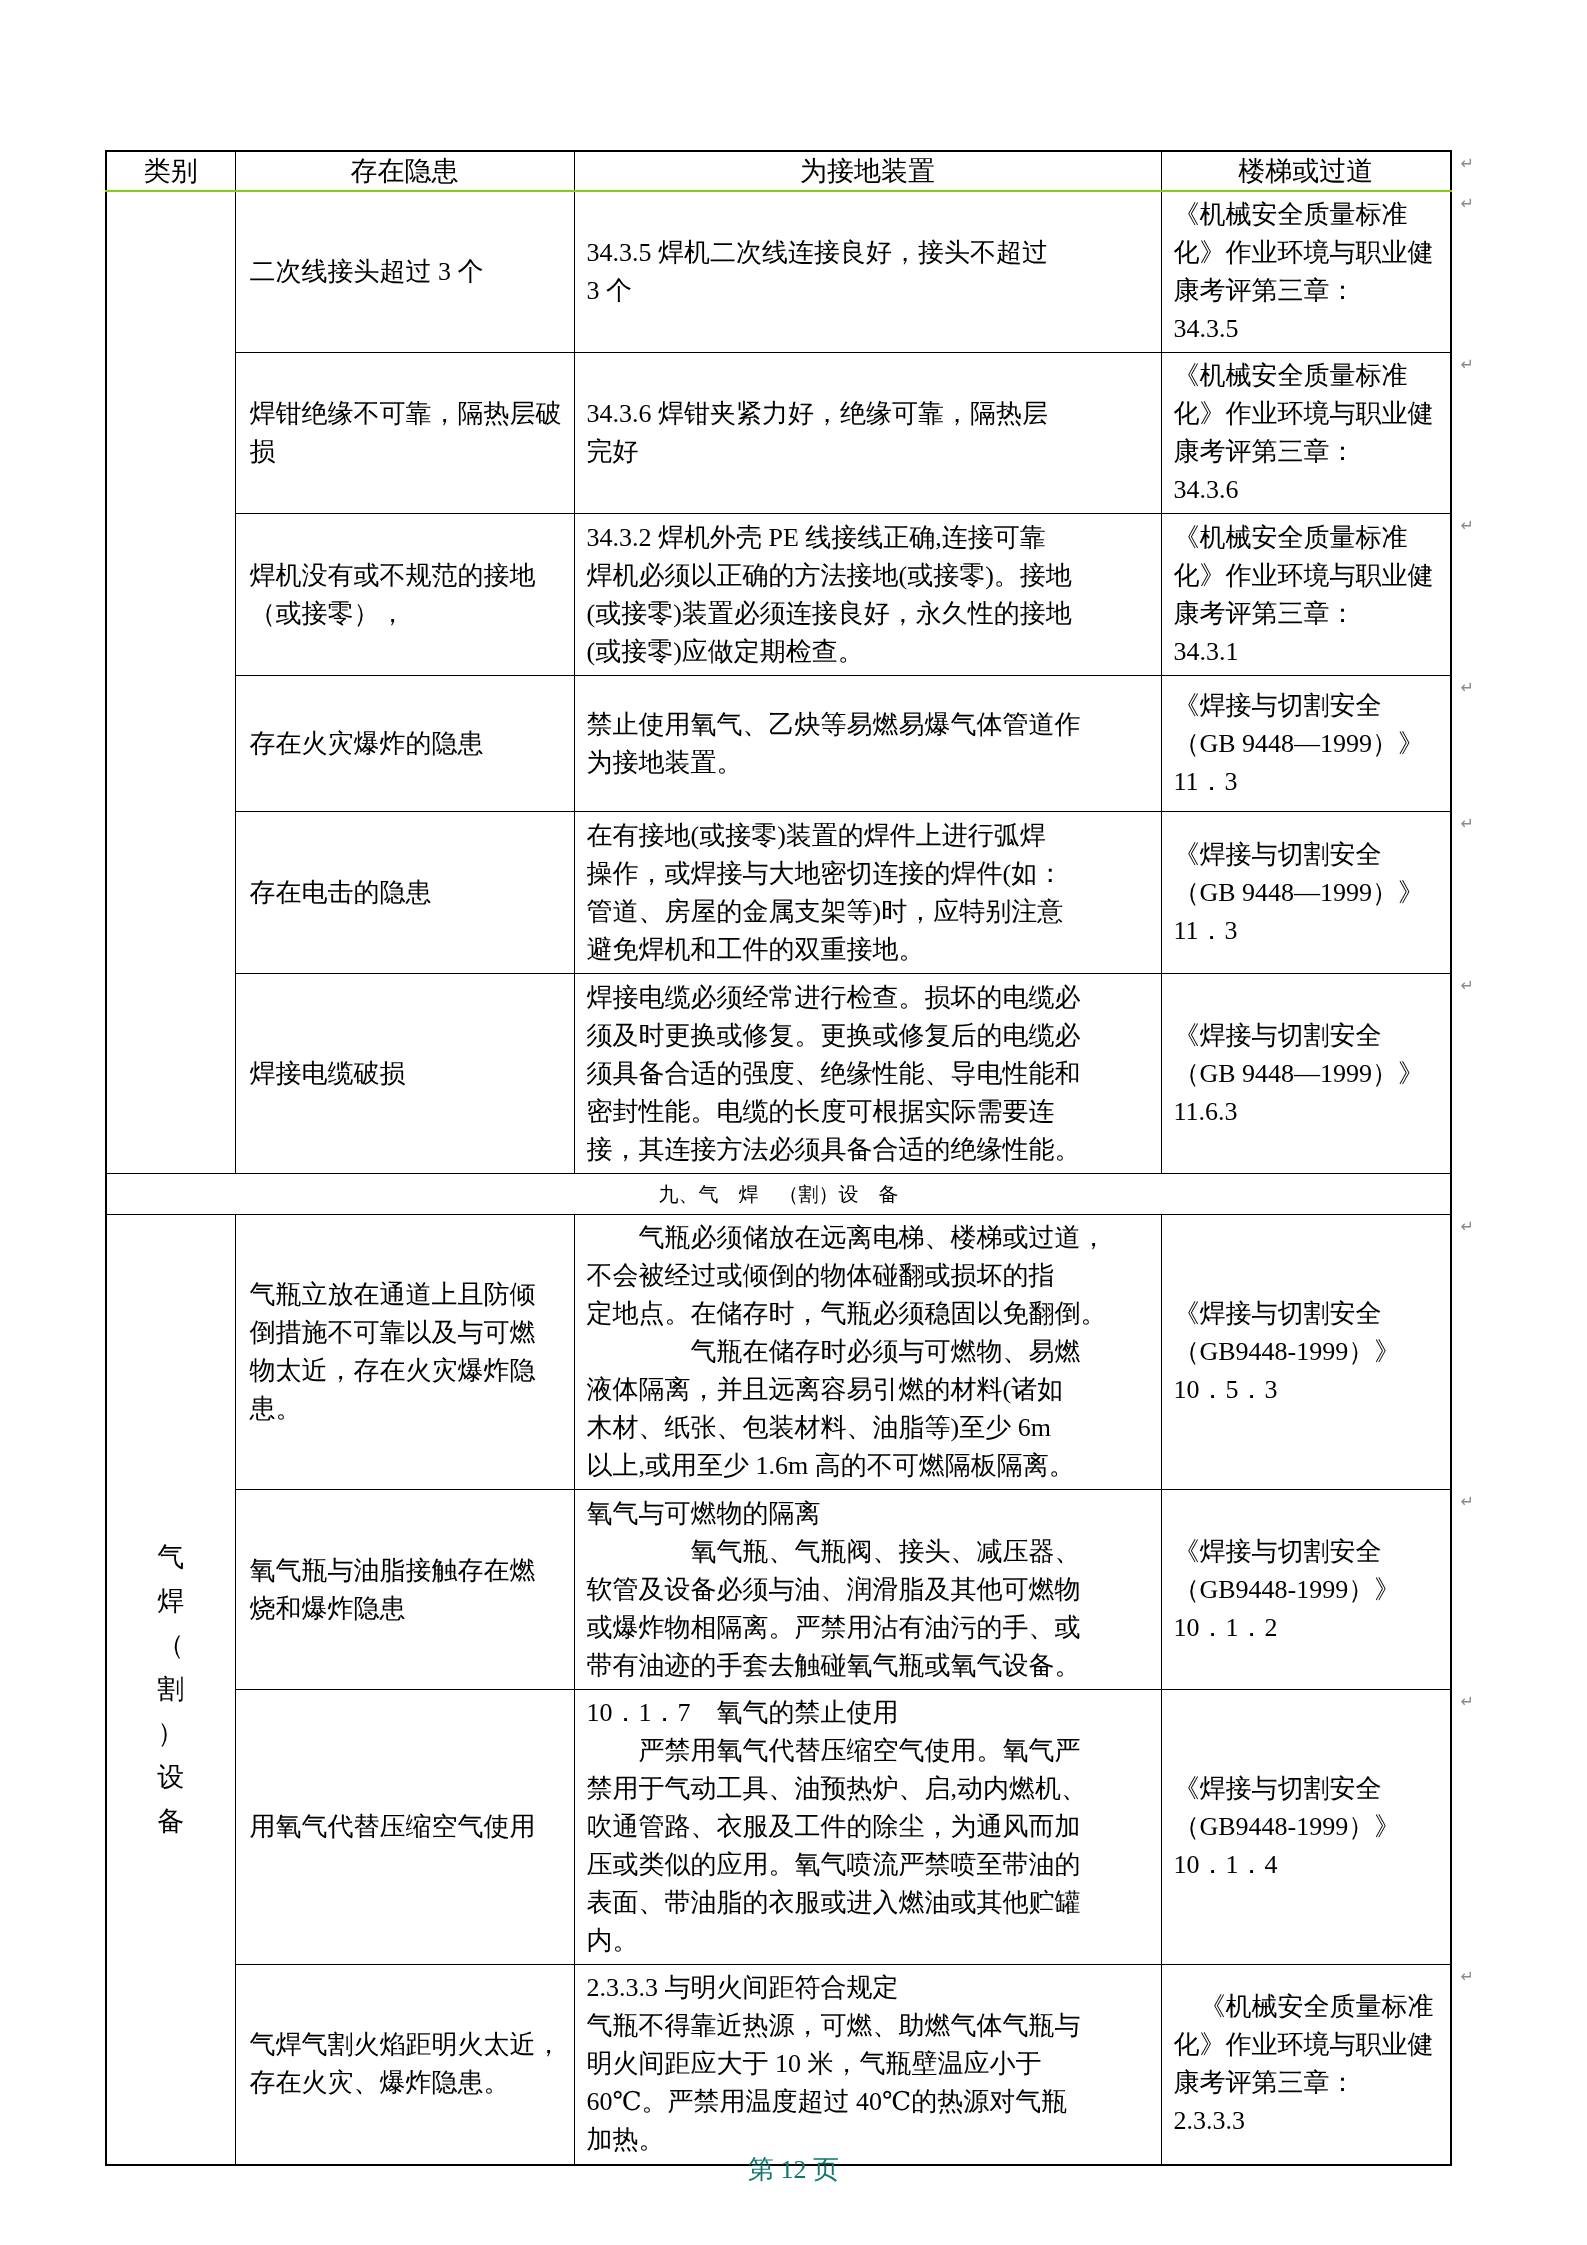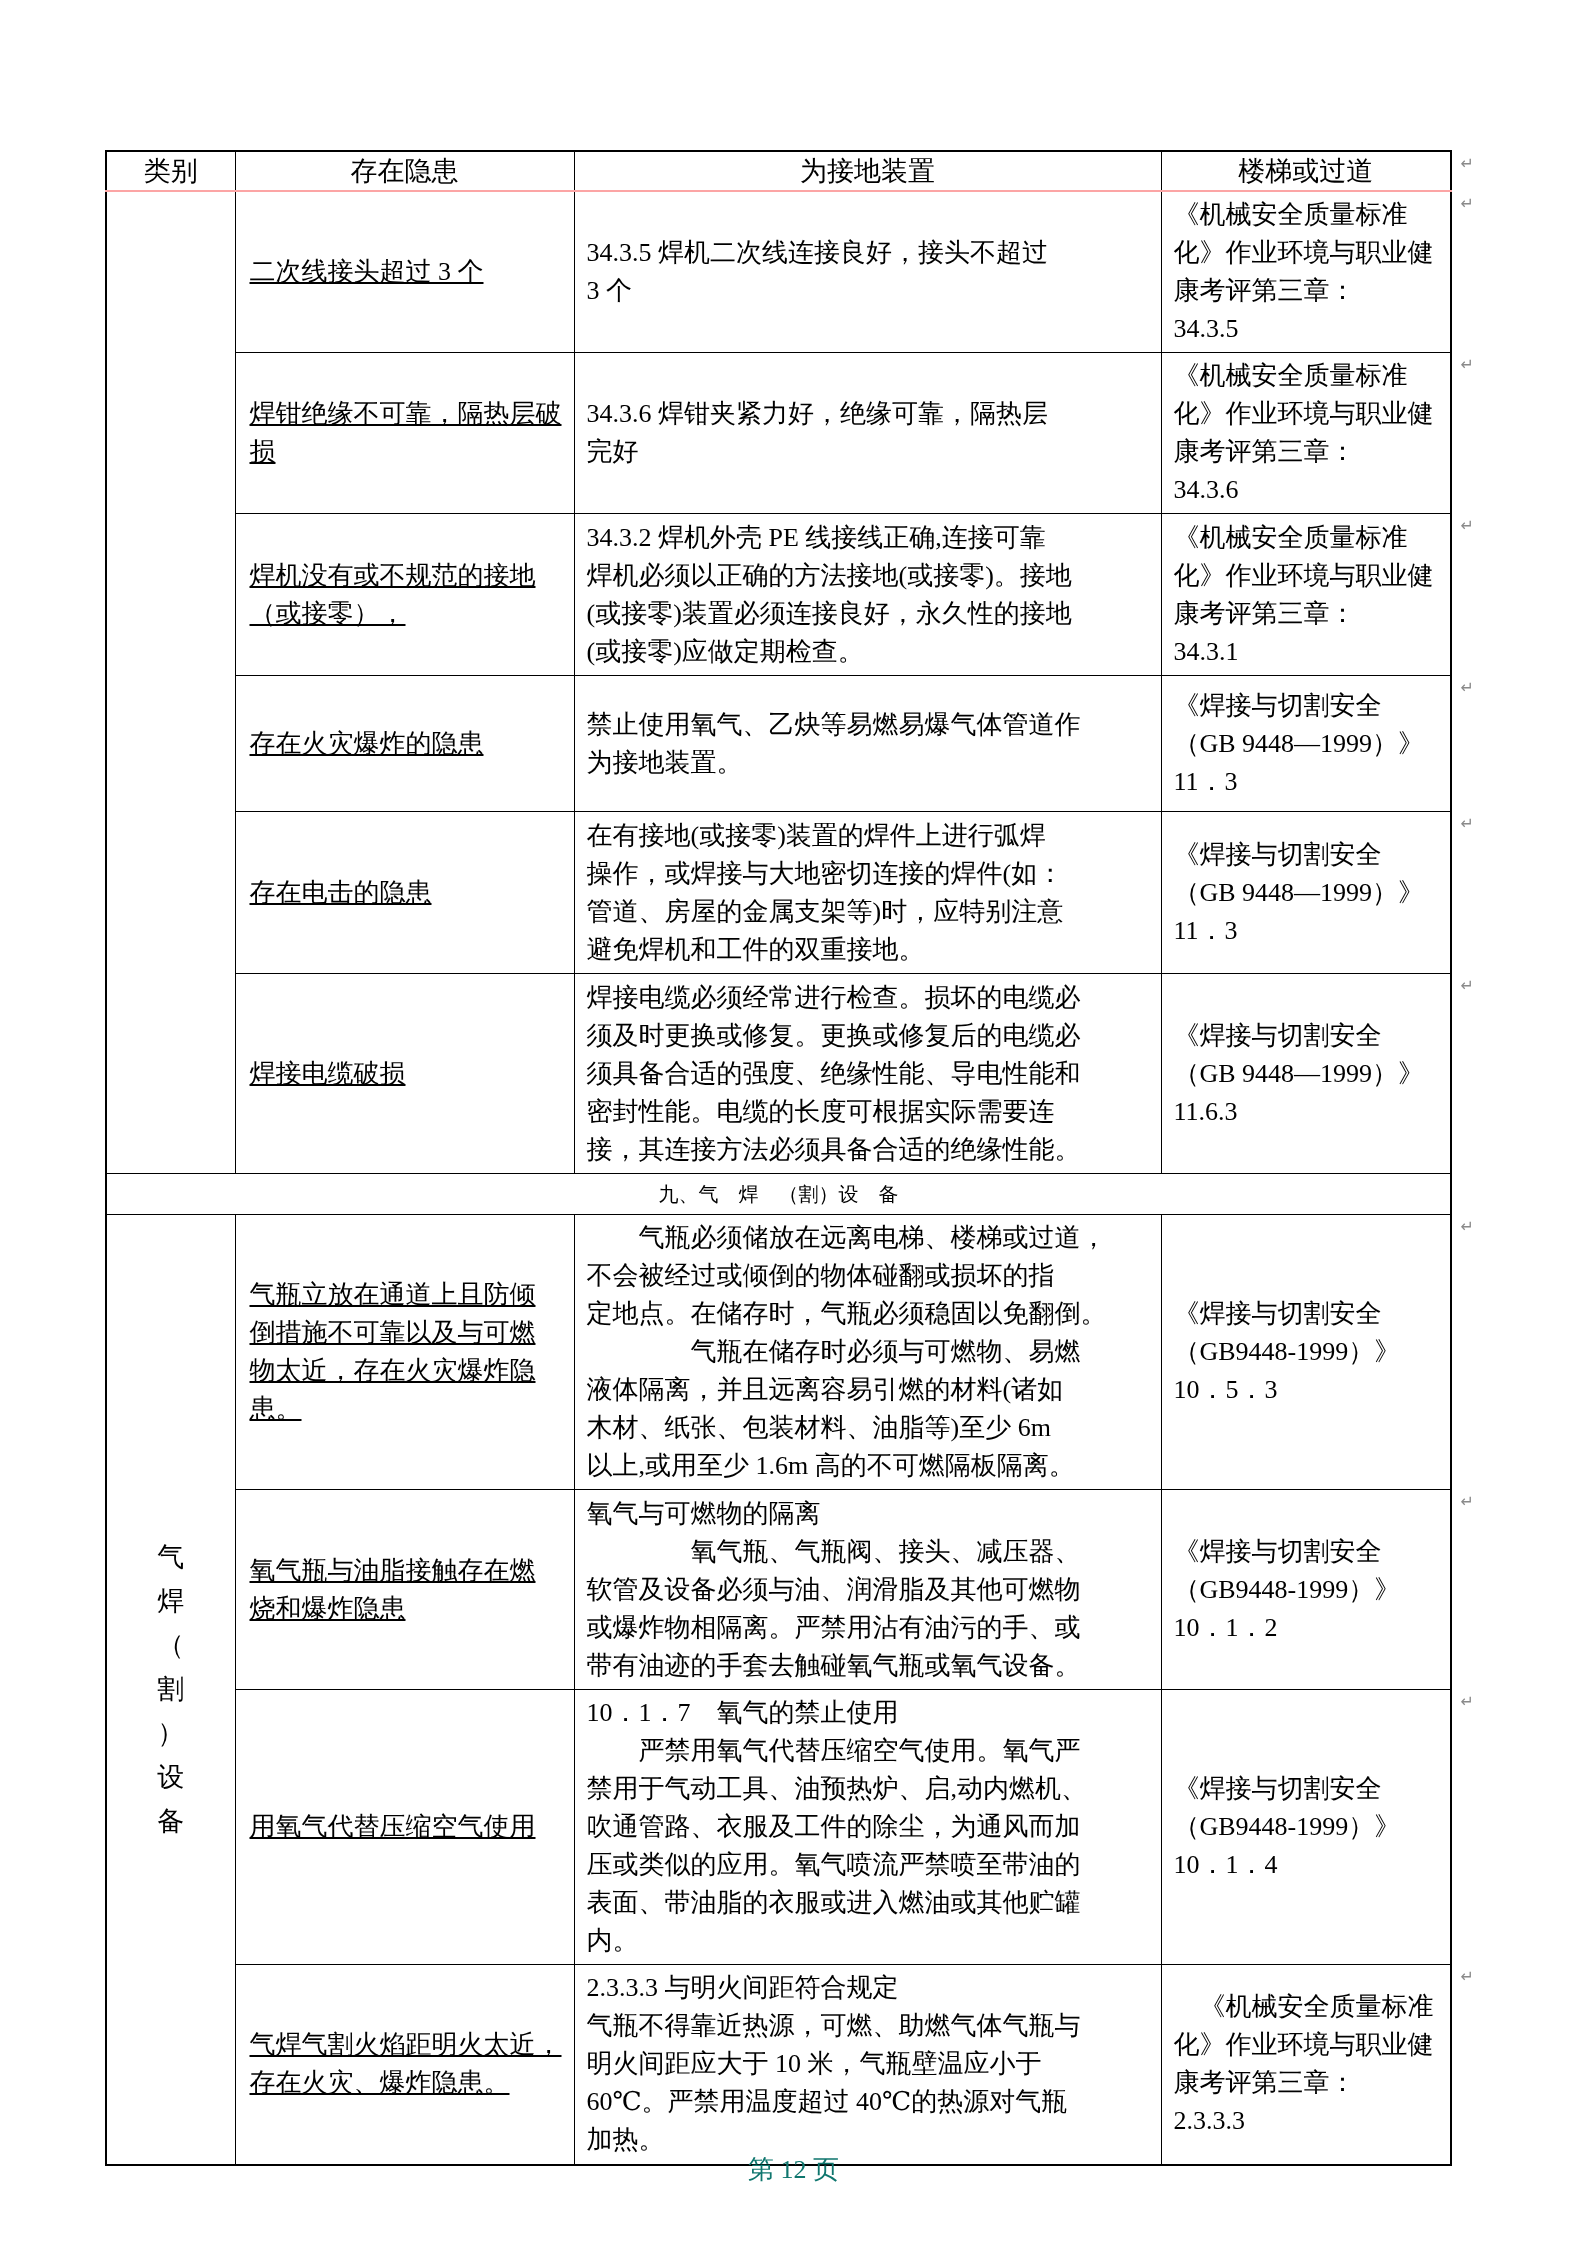--- a/index.html
+++ b/index.html
@@ -13,23 +13,23 @@
     border-collapse:collapse;table-layout:fixed;
     border:2px solid #000;
   }
   td,th{
     border:1px solid #000;vertical-align:middle;
     font-size:26px;line-height:38px;font-weight:normal;
     overflow:visible;
   }
   thead th{
     font-size:27px;text-align:center;height:38px;
-    border-bottom:2px solid #fca5a5;padding:0 4px;
-  }
-  td.haz{padding:4px 10px 4px 14px;text-align:left;white-space:pre-line;text-decoration:underline;}
+    border-bottom:2px solid #84cc16;padding:0 4px;
+  }
+  td.haz{padding:4px 10px 4px 14px;text-align:left;white-space:pre-line;}
   td.mea{padding:4px 6px 4px 12px;text-align:left;white-space:pre-line;}
   td.std{padding:4px 4px 4px 12px;text-align:left;white-space:pre-line;position:relative;}
   th.std-h{position:relative;}
   td.cat{padding:0;text-align:center;white-space:pre-line;}
   td.cat-v{line-height:44px;font-size:27px;}
   tr.section-row td{
     text-align:center;height:40px;font-size:20px;
     padding:0;white-space:pre-line;
   }
   .pmark{

